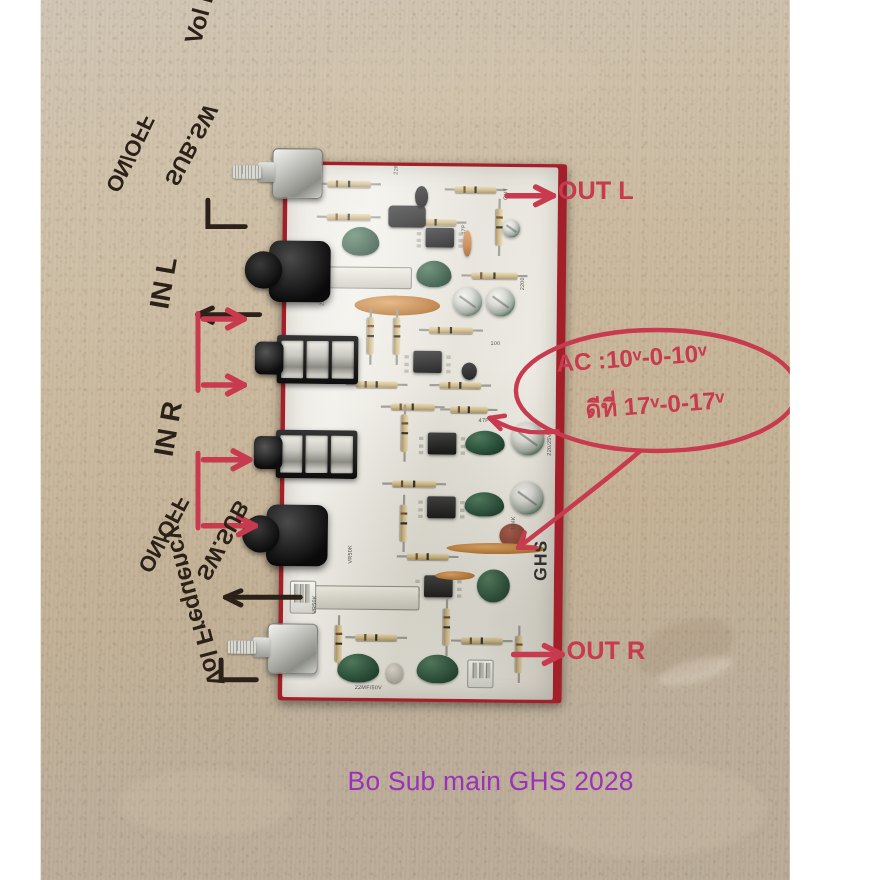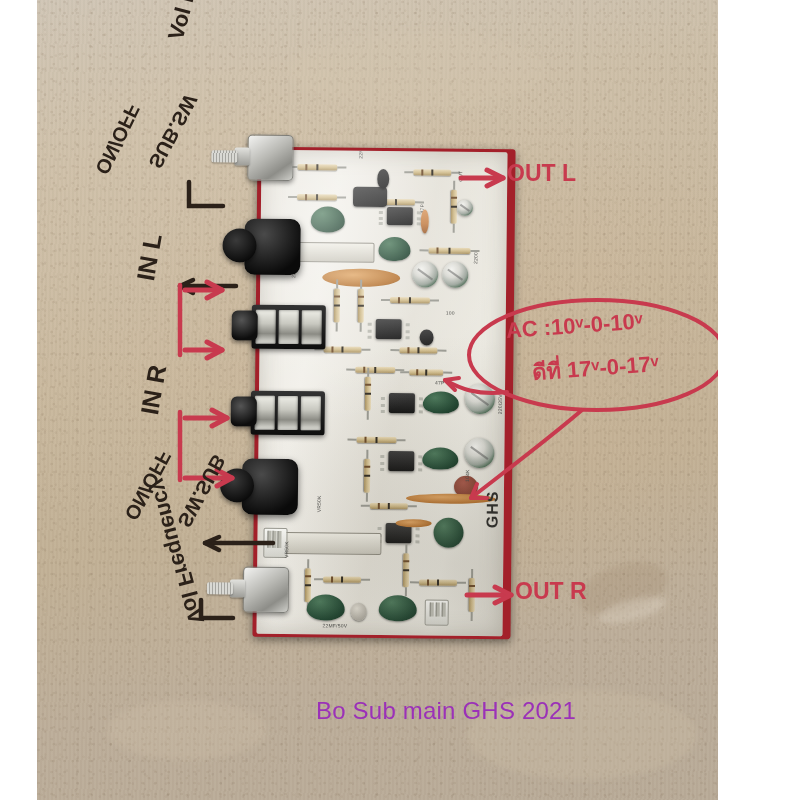--- a/index.html
+++ b/index.html
@@ -452,15 +452,15 @@
     <div class="ink" style="left:103px;top:524px;font-size:20px;transform:rotate(-62deg) scaleY(-1);transform-origin:left top;">ON/OFF</div>
 
     <div class="ink" style="left:172px;top:620px;font-size:22px;transform:rotate(75deg) scale(-1,1);transform-origin:left top;">Vol Frequency</div>
 
     <div class="inkred" style="left:470px;top:160px;font-size:23px;">OUT L</div>
     <div class="inkred" style="left:478px;top:578px;font-size:23px;">OUT R</div>
 
     <div class="inkred" style="left:468px;top:318px;font-size:22px;transform:rotate(-4deg);transform-origin:left top;">AC :10ᵛ-0-10ᵛ</div>
     <div class="inkred" style="left:494px;top:355px;font-size:22px;transform:rotate(-4deg);transform-origin:left top;">ดีที่ 17ᵛ-0-17ᵛ</div>
 
-    <div class="caption" style="left:279px;top:697px;">Bo Sub main GHS 2021</div>
+    <div class="caption" style="left:279px;top:697px;">Bo Sub main GHS 2028</div>
   </div>
 </div>
 
 </body></html>

